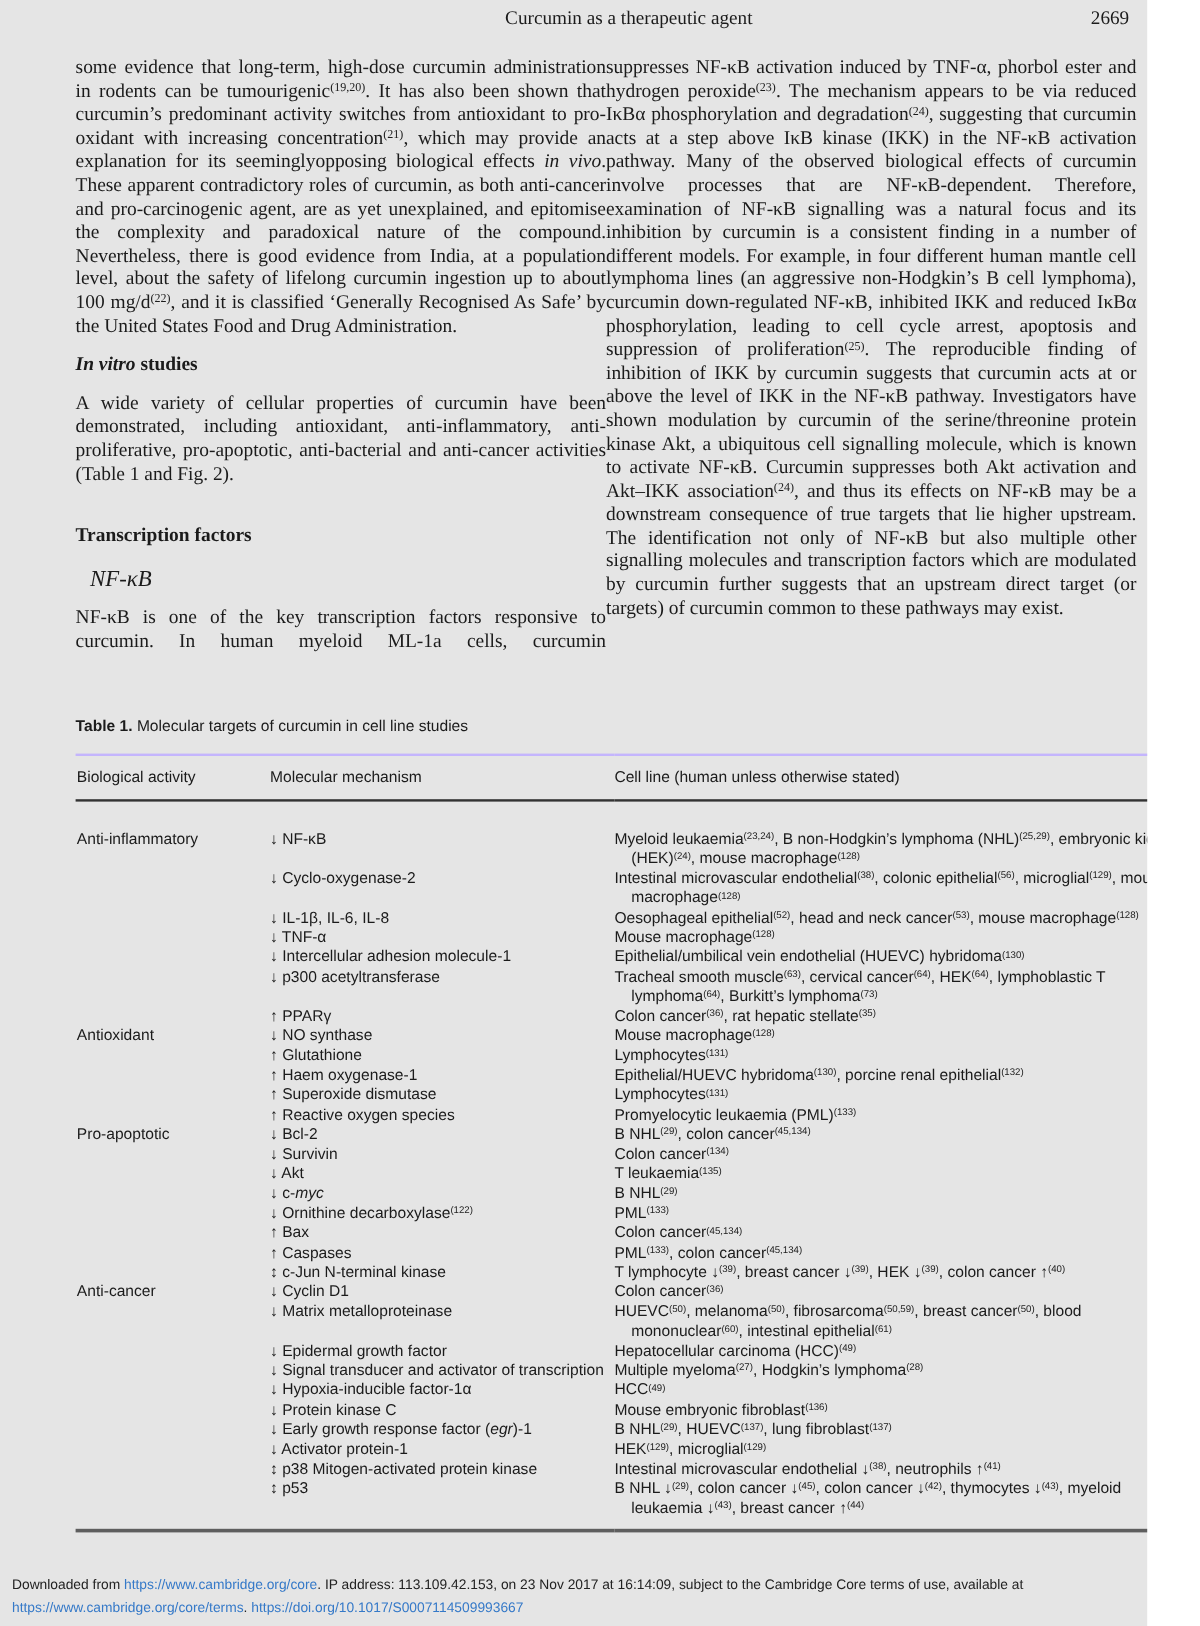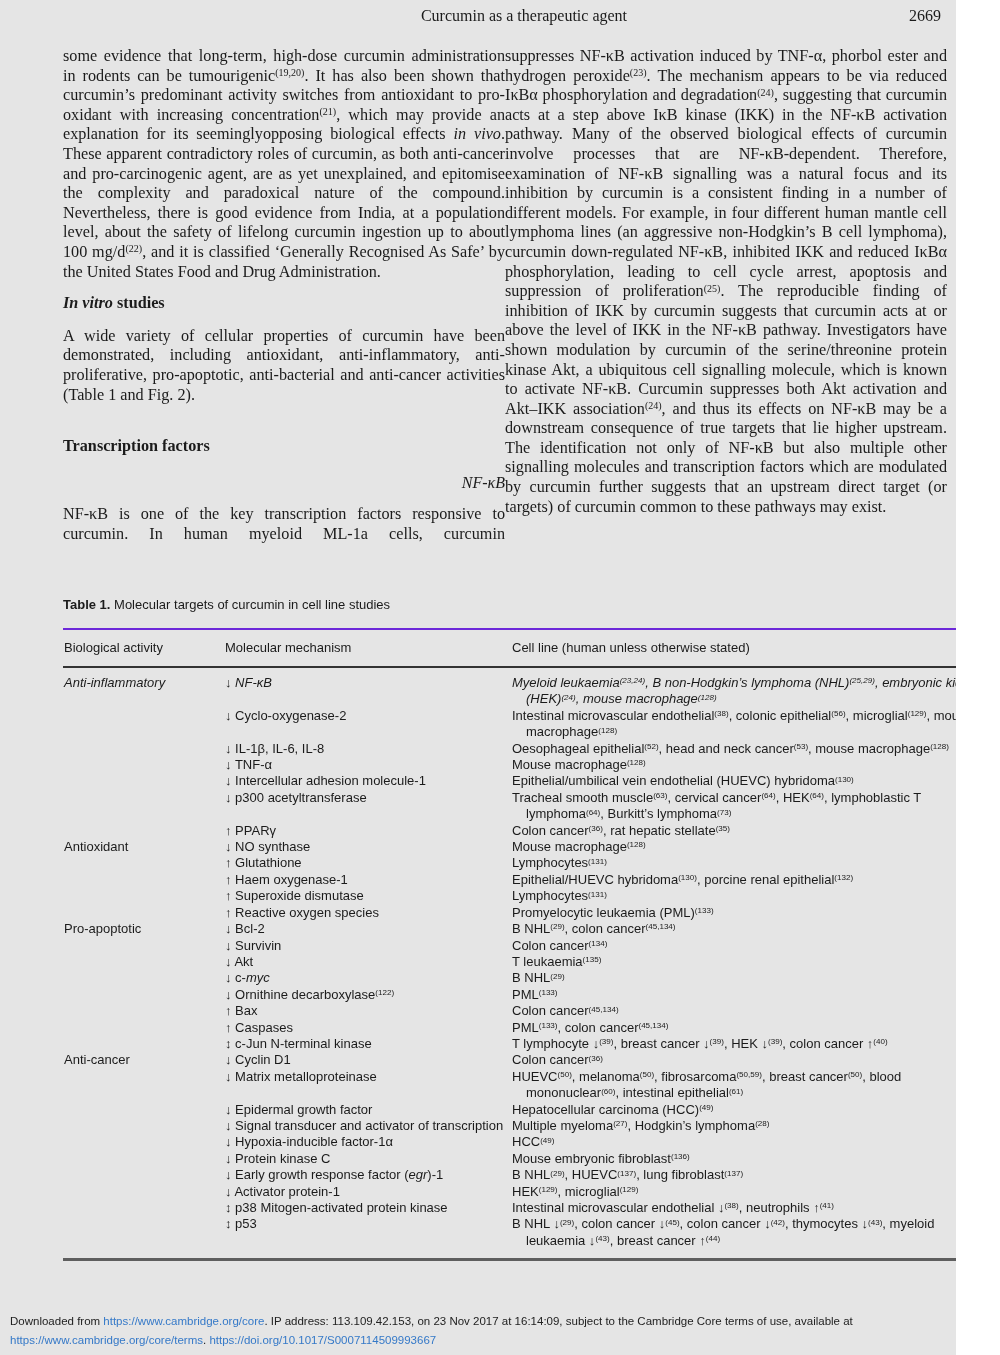--- a/index.html
+++ b/index.html
@@ -19,42 +19,42 @@
   
   .columns {
     position:absolute; top:47px; left:63px; width:922px;
     display:flex; 
   }
   .col { width:442px; font-size:16.2px; line-height:19.6px; text-align:justify; }
   .col p { margin:0; }
   sup { font-size:62%; line-height:0; position:relative; top:-0.45em; vertical-align:baseline; }
   .sec-head { font-size:16.2px; font-weight:bold; margin:12px 0 13px; text-align:left; }
   .sec-head2 { font-size:16.2px; font-weight:bold; margin:32px 0 0; text-align:left; }
-  .sub-head { font-size:16px; font-style:italic; margin:16px 0 13px; text-align:right; }
+  .sub-head { font-size:19px; font-style:italic; margin:16px 12px 13px; text-align:left; }
   .stretch-last { text-align-last:justify; }
   
   .table-block {
     position:absolute; top:597px; left:63px; width:922px;
     font-family:"Liberation Sans", sans-serif;
   }
   .table-caption { font-size:13px; margin:0 0 16px 0; }
   .table-caption b { font-weight:bold; }
   table.targets {
     width:100%; border-collapse:collapse; table-layout:fixed;
-    border-top:2px solid #6d28d9; border-bottom:3px solid #5e5e5e;
+    border-top:2px solid #c4b5fd; border-bottom:3px solid #5e5e5e;
   }
   table.targets th {
     font-weight:normal; text-align:left; font-size:13px;
     padding-top:10px; padding-bottom:11px;
     border-bottom:2px solid #333333;
   }
   table.targets td {
     font-size:13px; line-height:16.4px; vertical-align:top; padding-top:0; padding-bottom:0;
   }
-  table.targets tbody tr:first-child td { padding-top:7px;font-style:italic; }
+  table.targets tbody tr:first-child td { padding-top:23px; }
   table.targets tbody tr:last-child td { padding-bottom:9px; }
   table.targets td:nth-child(2), table.targets th:nth-child(2) { padding-left:10px; text-indent:-10px; }
   table.targets td:nth-child(3), table.targets th:nth-child(3) { padding-left:14px; text-indent:-14px; }
   
   .footer {
     position:absolute; left:10px; top:1312px; width:980px;
     font-family:"Liberation Sans", sans-serif; font-size:11.5px;
     line-height:18.5px; color:#222222;
   }
   .footer a { text-decoration:none; }

